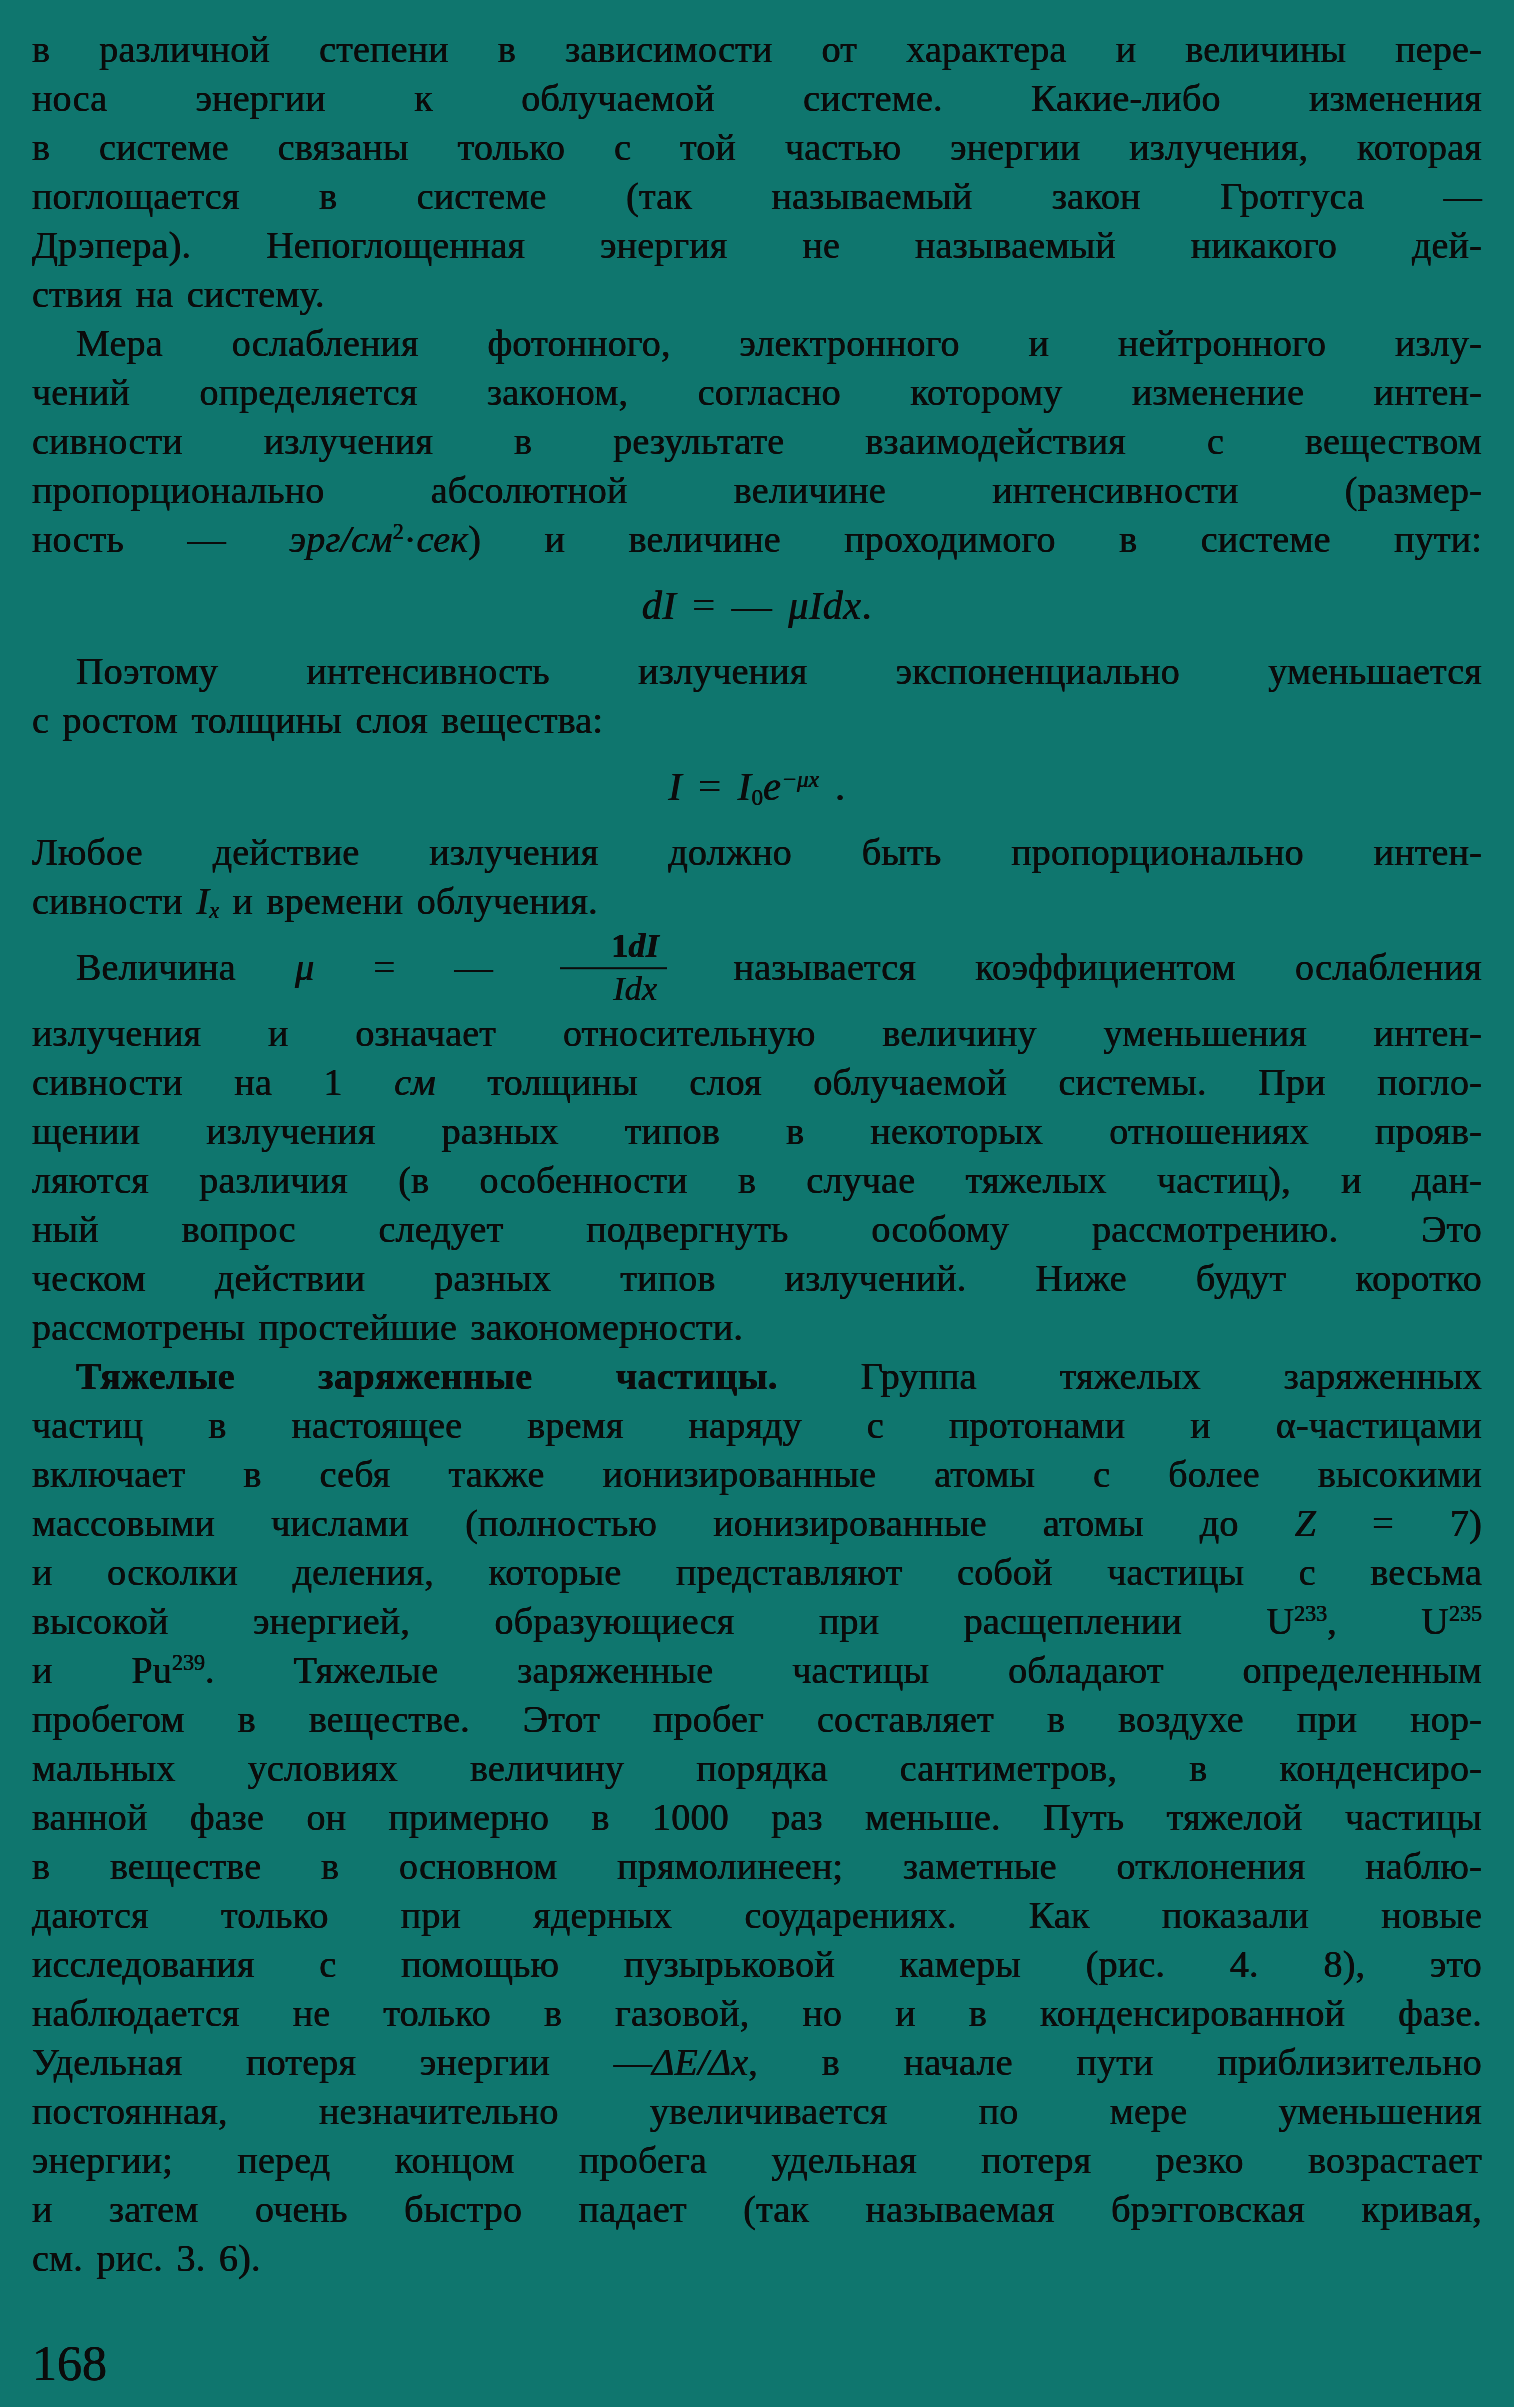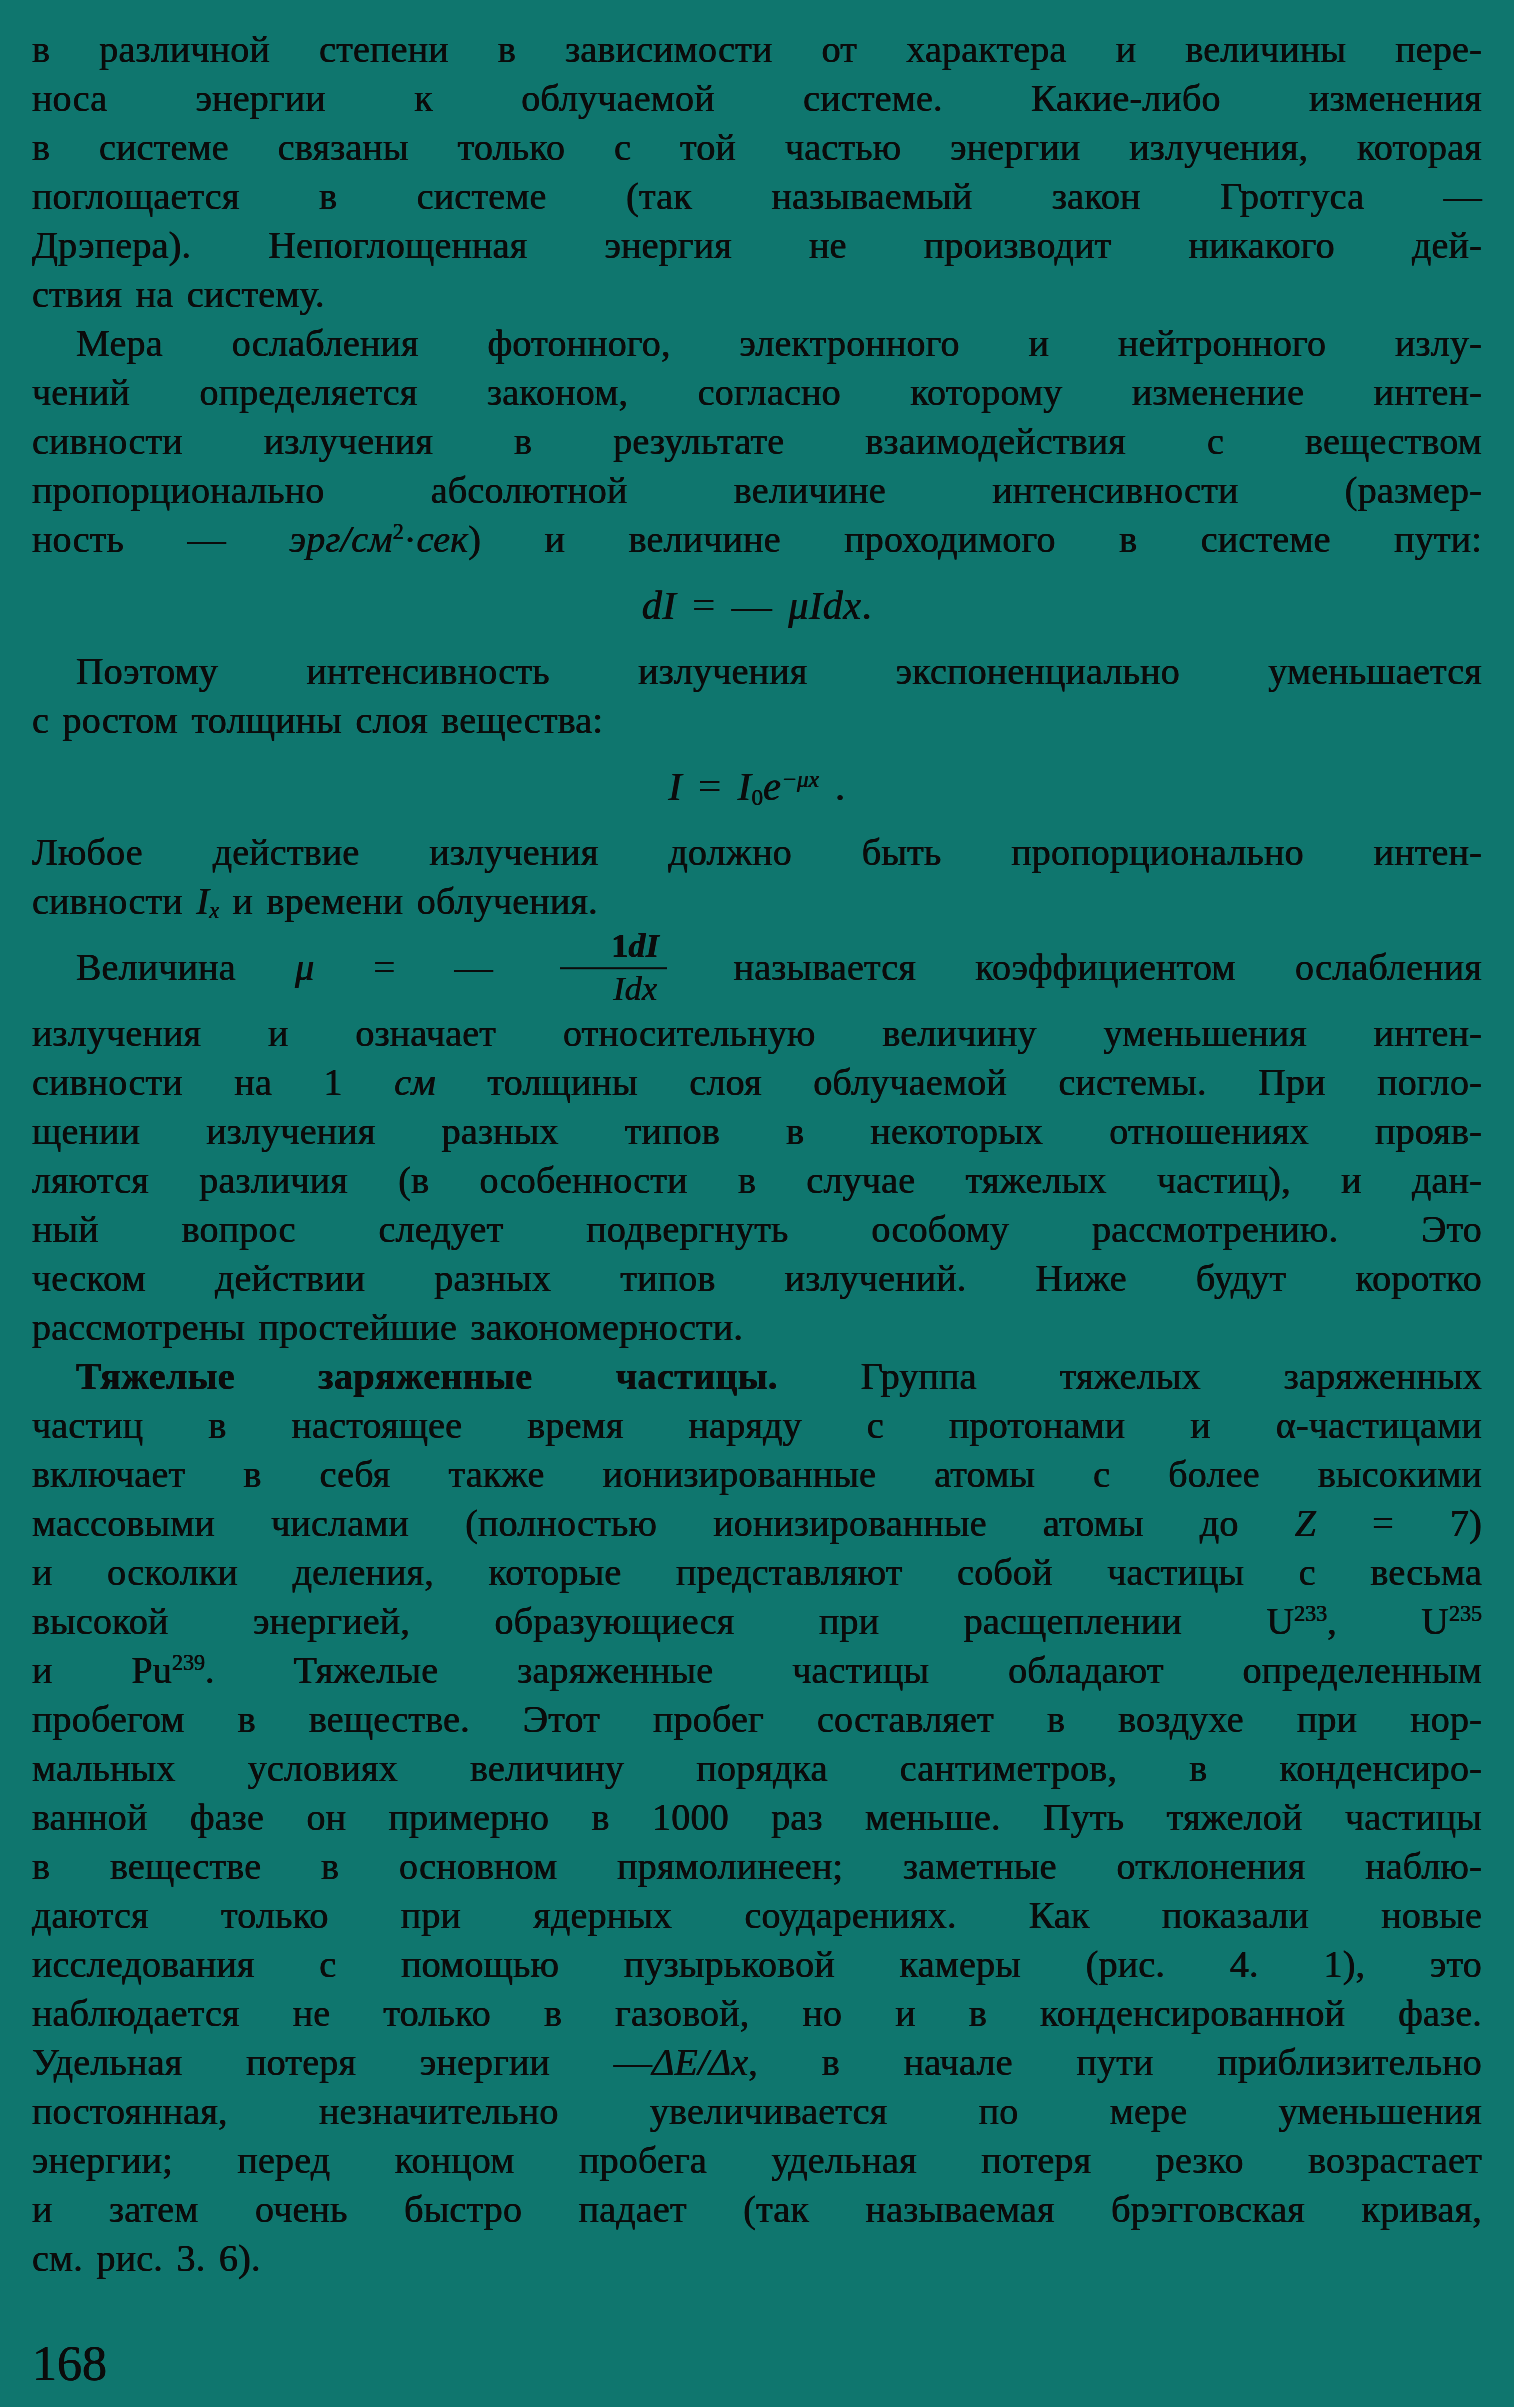--- a/index.html
+++ b/index.html
@@ -58,21 +58,21 @@
 </style>
 </head>
 <body>
 
 <div class="page">
   <div class="text-column">
       <div class="ln"><span>в различной степени в зависимости от характера и величины пере-</span></div>
       <div class="ln"><span>носа энергии к облучаемой системе. Какие-либо изменения</span></div>
       <div class="ln"><span>в системе связаны только с той частью энергии излучения, которая</span></div>
       <div class="ln"><span>поглощается в системе (так называемый закон Гротгуса —</span></div>
-      <div class="ln"><span>Дрэпера). Непоглощенная энергия не производит никакого дей-</span></div>
+      <div class="ln"><span>Дрэпера). Непоглощенная энергия не называемый никакого дей-</span></div>
       <div class="ln left"><span>ствия на систему.</span></div>
       <div class="ln indent"><span>Мера ослабления фотонного, электронного и нейтронного излу-</span></div>
       <div class="ln"><span>чений определяется законом, согласно которому изменение интен-</span></div>
       <div class="ln"><span>сивности излучения в результате взаимодействия с веществом</span></div>
       <div class="ln"><span>пропорционально абсолютной величине интенсивности (размер-</span></div>
       <div class="ln"><span>ность — </span><span class="it">эрг/см</span><span class="sup">2</span><span>·</span><span class="it">сек</span><span>) и величине проходимого в системе пути:</span></div>
       <div class="formula"><span class="it">dI</span><span> = — </span><span class="it">μIdx</span><span>.</span></div>
       <div class="ln indent"><span>Поэтому интенсивность излучения экспоненциально уменьшается</span></div>
       <div class="ln left"><span>с ростом толщины слоя вещества:</span></div>
       <div class="formula"><span class="it">I</span><span> = </span><span class="it">I</span><span class="sub">0</span><span class="it">e</span><span class="it sup">−μx</span><span> .</span></div>
@@ -91,21 +91,21 @@
       <div class="ln"><span>включает в себя также ионизированные атомы с более высокими</span></div>
       <div class="ln"><span>массовыми числами (полностью ионизированные атомы до </span><span class="it">Z</span><span> = 7)</span></div>
       <div class="ln"><span>и осколки деления, которые представляют собой частицы с весьма</span></div>
       <div class="ln"><span>высокой энергией, образующиеся при расщеплении U</span><span class="sup">233</span><span>, U</span><span class="sup">235</span></div>
       <div class="ln"><span>и Pu</span><span class="sup">239</span><span>. Тяжелые заряженные частицы обладают определенным</span></div>
       <div class="ln"><span>пробегом в веществе. Этот пробег составляет в воздухе при нор-</span></div>
       <div class="ln"><span>мальных условиях величину порядка сантиметров, в конденсиро-</span></div>
       <div class="ln"><span>ванной фазе он примерно в 1000 раз меньше. Путь тяжелой частицы</span></div>
       <div class="ln"><span>в веществе в основном прямолинеен; заметные отклонения наблю-</span></div>
       <div class="ln"><span>даются только при ядерных соударениях. Как показали новые</span></div>
-      <div class="ln"><span>исследования с помощью пузырьковой камеры (рис. 4. 1), это</span></div>
+      <div class="ln"><span>исследования с помощью пузырьковой камеры (рис. 4. 8), это</span></div>
       <div class="ln"><span>наблюдается не только в газовой, но и в конденсированной фазе.</span></div>
       <div class="ln"><span>Удельная потеря энергии —</span><span class="it">ΔE/Δx</span><span>, в начале пути приблизительно</span></div>
       <div class="ln"><span>постоянная, незначительно увеличивается по мере уменьшения</span></div>
       <div class="ln"><span>энергии; перед концом пробега удельная потеря резко возрастает</span></div>
       <div class="ln"><span>и затем очень быстро падает (так называемая брэгговская кривая,</span></div>
       <div class="ln left"><span>см. рис. 3. 6).</span></div>
     </div>
   <div class="page-number">168</div>
 </div>
 

